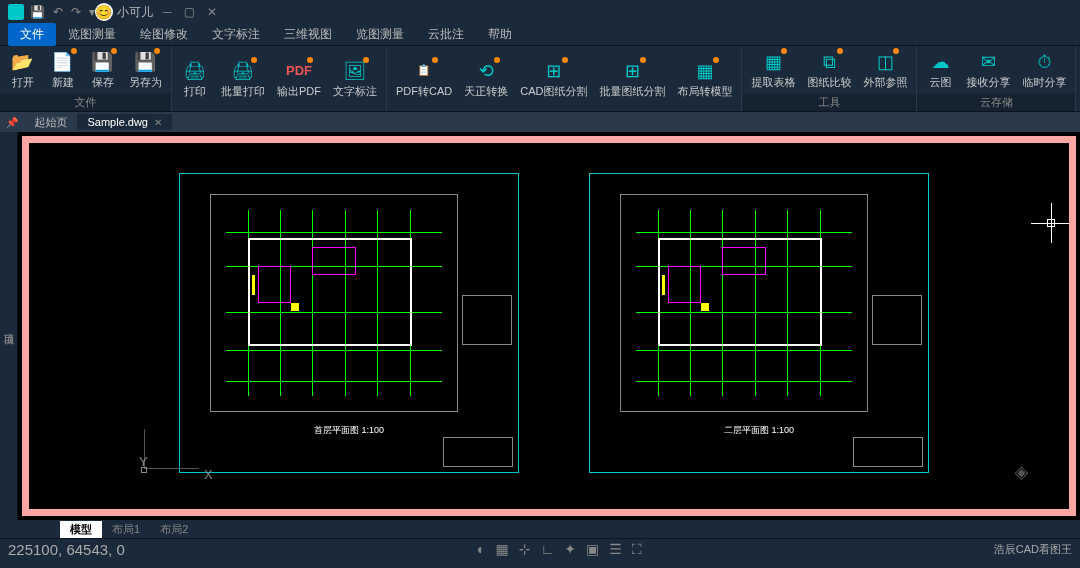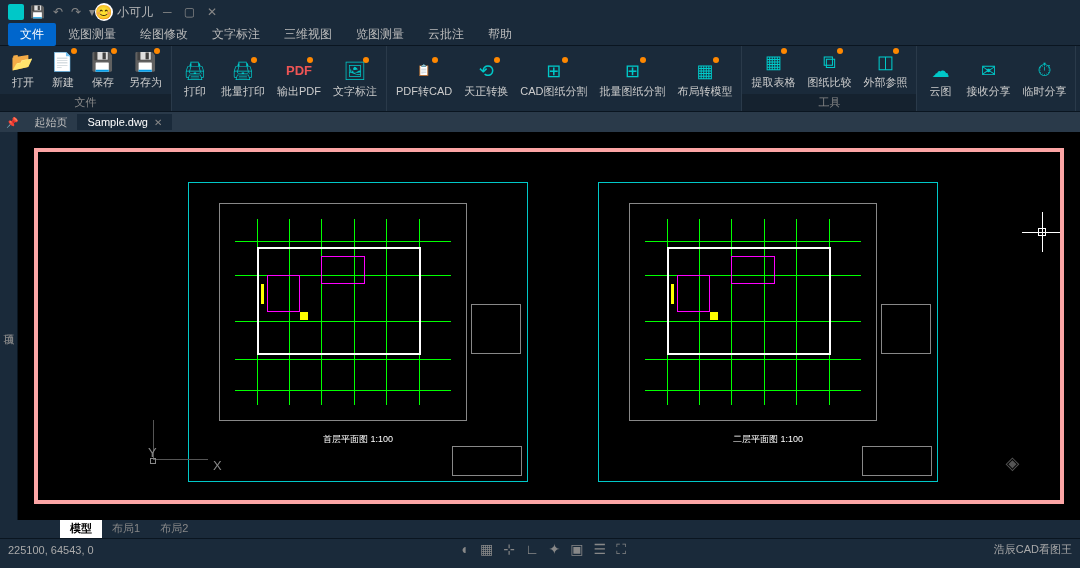--- a/index.html
+++ b/index.html
@@ -31,21 +31,21 @@
 
 .tabs { height: 20px; background: #2a3a4a; display: flex; align-items: center; }
 .tabs .pin { padding: 0 6px; color: #888; font-size: 10px; }
 .tabs .tab { padding: 2px 10px; font-size: 11px; color: #bbb; cursor: pointer; position: relative; }
 .tabs .tab.active { background: #1a2a3a; color: #fff; }
 .tabs .tab .close { margin-left: 6px; color: #888; font-size: 10px; }
 
 .workspace { position: relative; height: 388px; background: #000; display: flex; }
 .sidepanel { width: 18px; background: #1a2a3a; border-right: 1px solid #0a1520; display: flex; align-items: center; justify-content: center; }
 .sidepanel .vtxt { writing-mode: vertical-rl; color: #888; font-size: 11px; }
-.canvas { flex: 1; position: relative; background: #000; overflow: hidden; border: 4px solid #fca5a5; margin: 16px; }
+.canvas { flex: 1; position: relative; background: #000; overflow: hidden; border: 7px solid #fca5a5; margin: 4px; }
 
 .drawing { position: absolute; border: 1px solid #00c8c8; }
 .drawing.d1 { left: 150px; top: 30px; width: 340px; height: 300px; }
 .drawing.d2 { left: 560px; top: 30px; width: 340px; height: 300px; }
 .drawing .inner { position: absolute; left: 30px; top: 20px; right: 60px; bottom: 60px; border: 1px solid #888; }
 .drawing .plan { position: absolute; left: 15px; top: 15px; right: 15px; bottom: 15px; }
 .drawing .gridline { position: absolute; background: #00ff00; }
 .drawing .gl-h { height: 1px; left: 0; right: 0; }
 .drawing .gl-v { width: 1px; top: 0; bottom: 0; }
 .drawing .wall { position: absolute; background: #fff; }
@@ -62,26 +62,26 @@
 .axis-arrow.ax { left: 115px; bottom: 40px; width: 55px; height: 1px; background: #555; }
 .origin { position: absolute; left: 112px; bottom: 36px; width: 6px; height: 6px; border: 1px solid #888; }
 
 .crosshair { position: absolute; right: 18px; top: 80px; }
 .crosshair .h { position: absolute; width: 40px; height: 1px; background: #fff; left: -20px; }
 .crosshair .v { position: absolute; width: 1px; height: 40px; background: #fff; top: -20px; }
 .crosshair .box { position: absolute; width: 8px; height: 8px; border: 1px solid #fff; left: -4px; top: -4px; }
 
 .viewcube { position: absolute; right: 30px; bottom: 20px; width: 35px; height: 35px; display: flex; align-items: center; justify-content: center; color: #555; font-size: 18px; }
 
-.modeltabs { height: 18px; background: #1a2a3a; display: flex; padding-left: 60px; }
+.modeltabs { height: 18px; background: #1a2a3a; display: flex; align-items: center; padding-left: 60px; }
 .modeltabs .mt { padding: 1px 10px; font-size: 11px; color: #888; cursor: pointer; }
 .modeltabs .mt.active { background: #fff; color: #000; font-weight: bold; }
 
 .statusbar { height: 22px; background: #1a2a3a; display: flex; align-items: center; justify-content: space-between; padding: 0 8px; border-top: 1px solid #0a1520; }
-.statusbar .coords { color: #aaa; font-size: 11px; }
+.statusbar .coords { color: #aaa; font-size: 15px; }
 .statusbar .tools { display: flex; gap: 10px; color: #888; font-size: 14px; }
 .statusbar .brand { color: #aaa; font-size: 11px; }
 </style>
 </head>
 <body>
 
 <div class="titlebar">
   <div class="logo"></div>
   <div class="qat">
     <span>💾</span>
@@ -202,20 +202,21 @@
         </div>
       <div class="rbtn">
           <div class="icon">✉</div>
           <div class="txt">接收分享</div>
         </div>
       <div class="rbtn">
           <div class="icon">⏱</div>
           <div class="txt">临时分享</div>
         </div>
     </div>
+    <div class="label">云存储</div>
   </div>
 </div>
 
 <div class="tabs">
   <div class="pin">📌</div>
   <div class="tab"><span>起始页</span></div>
   <div class="tab active"><span>Sample.dwg</span><span class="close">✕</span></div>
 </div>
 
 <div class="workspace">

